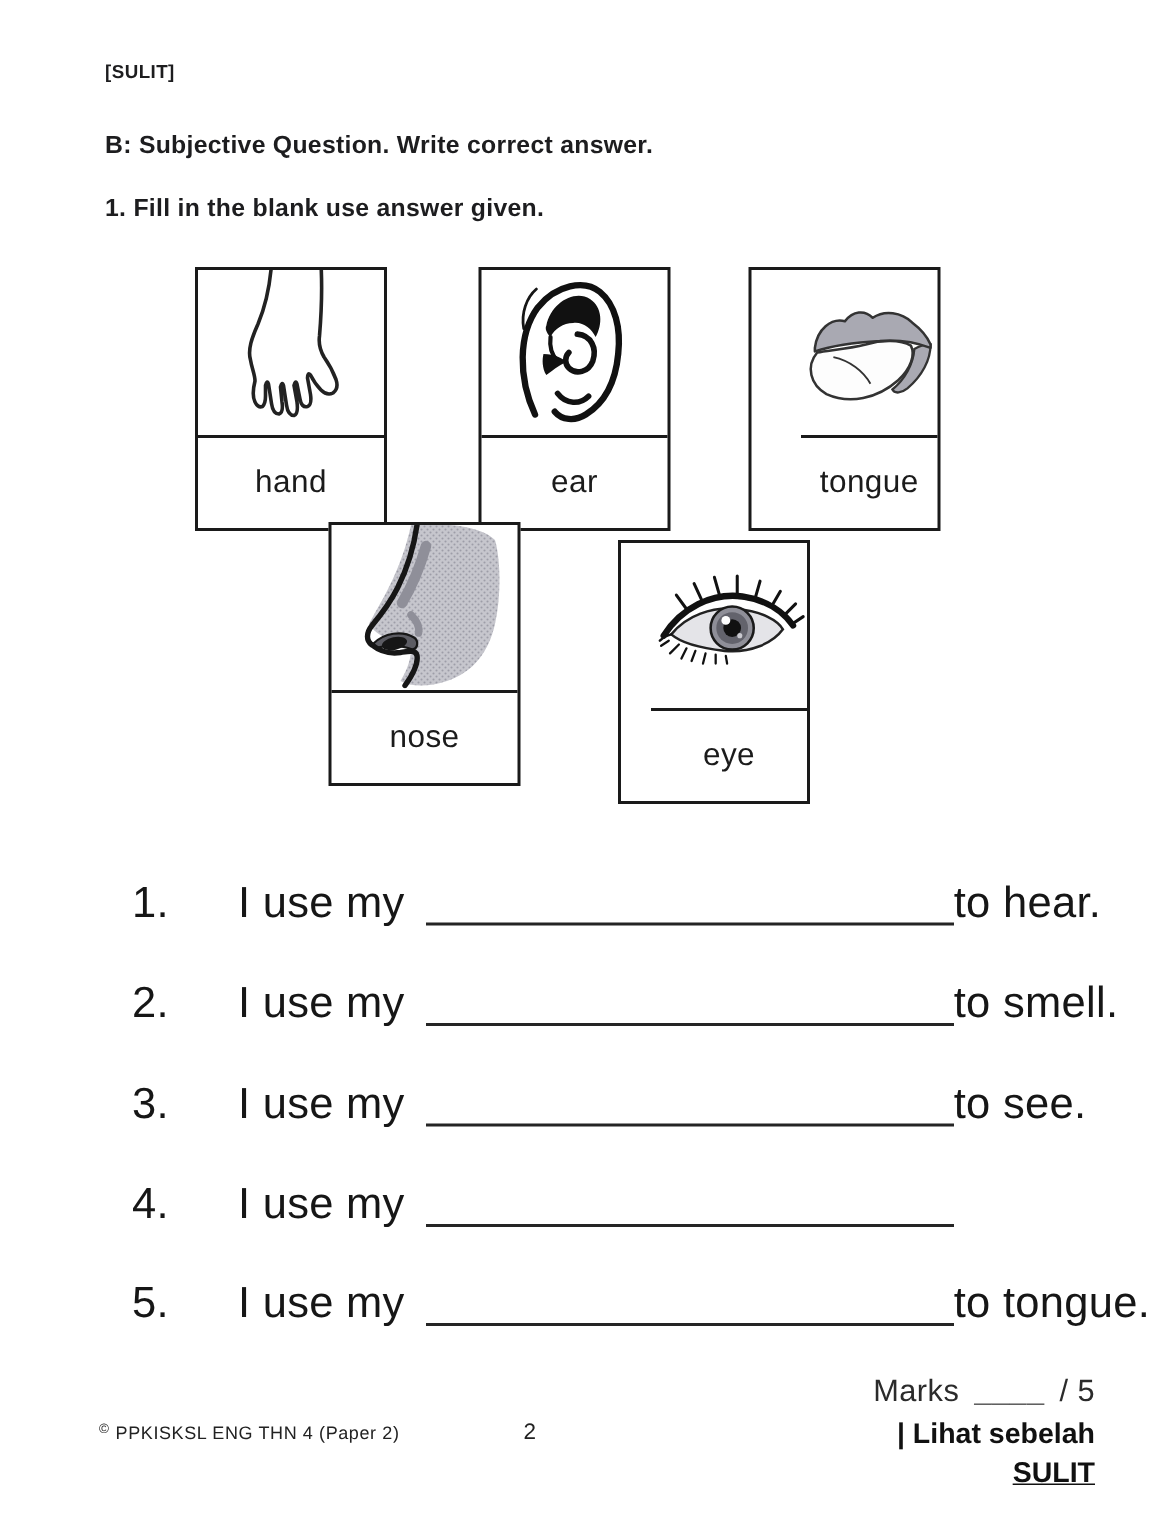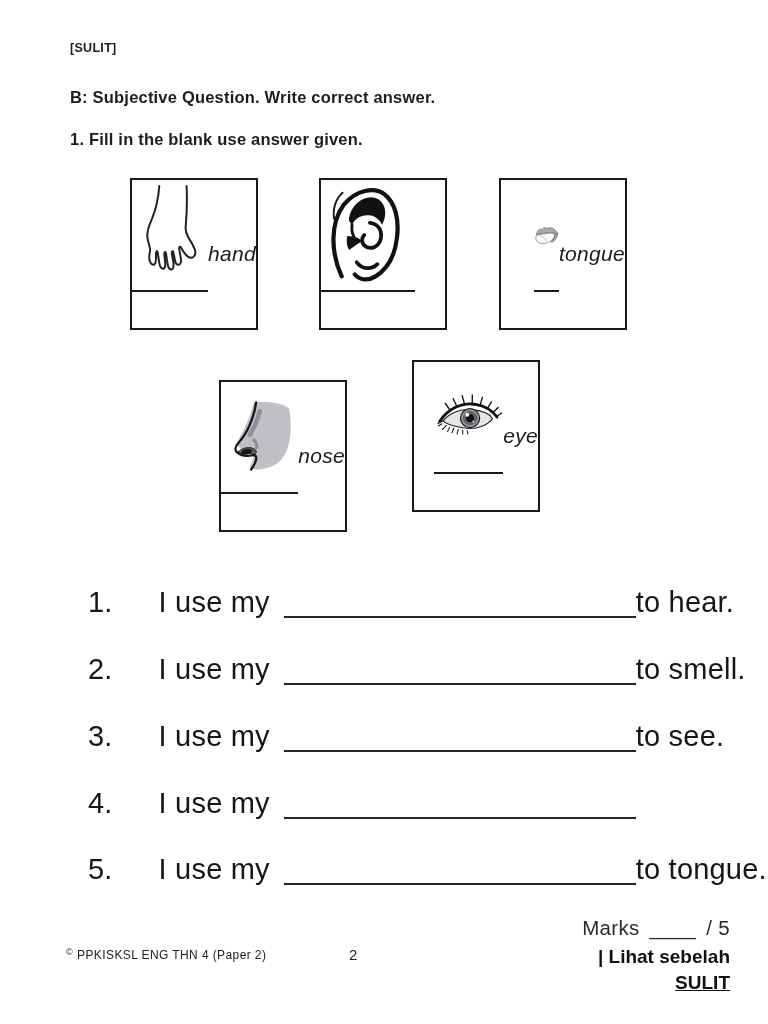--- a/index.html
+++ b/index.html
@@ -5,22 +5,22 @@
   html,body{margin:0;padding:0;background:#ffffff;}
   .page{
     position:relative;width:768px;height:1024px;background:#ffffff;
     font-family:"Liberation Sans", sans-serif;color:#1d1d1f;overflow:hidden;
   }
   .sulit-top{position:absolute;left:70px;top:41px;font-size:12.5px;font-weight:bold;letter-spacing:.3px;}
   .heading{position:absolute;left:70px;top:88px;font-size:16.5px;font-weight:bold;letter-spacing:.2px;}
   .instruction{position:absolute;left:70px;top:130px;font-size:16.5px;font-weight:bold;letter-spacing:.2px;}
 
   .card{
-    position:absolute;width:128px;height:152px;border:2.5px solid #1a1a1a;
-    background:#fff;box-sizing:border-box;display:flex;flex-direction:row;font-style:italic;
+    position:absolute;width:128px;height:176px;border:2.5px solid #1a1a1a;
+    background:#fff;box-sizing:border-box;display:flex;flex-direction:column;
   }
   .card-img{
     height:112px;box-sizing:border-box;border-bottom:2.5px solid #1a1a1a;
     display:flex;justify-content:center;overflow:hidden;
   }
   .card-img.center{align-items:center;}
   .card-img.top{align-items:flex-start;}
   .card-label{
     flex:1;display:flex;align-items:center;justify-content:center;
     font-size:21px;color:#1b1b1b;letter-spacing:.3px;
@@ -32,21 +32,21 @@
   }
   .s-num{display:inline-block;margin-right:10px;}
   .s-prefix{margin-right:14px;margin-left:36px;}
   .s-blank{
     display:inline-block;width:352px;height:2px;
     border-bottom:2.6px solid #252525;transform:translateY(6px);
   }
   .s-suffix{}
 
   .marks{position:absolute;top:916px;right:38px;font-size:20.5px;color:#2b2b2b;letter-spacing:.3px;}
-  .marks .m-blank{margin:0 4px;}
+  .marks .m-blank{margin:0 4px;font-weight:bold;}
 
   .footer-left{position:absolute;left:66px;top:948px;font-size:12px;color:#222;letter-spacing:.4px;}
   .footer-left .sup{font-size:9px;position:relative;top:-4px;margin-right:4px;}
   .footer-page{position:absolute;left:349px;top:946px;font-size:15px;color:#222;}
   .footer-right{position:absolute;right:38px;top:944px;text-align:right;font-size:19px;font-weight:bold;color:#111;line-height:1.35;}
   .footer-right .underl{text-decoration:underline;}
 </style>
 </head>
 <body>
 
@@ -76,36 +76,37 @@
       <svg width="94" height="104" viewBox="0 0 100 110">
         <path d="M14,38 C12,27 16,16 23,10" fill="none" stroke="#161616" stroke-width="2" stroke-linecap="round"></path>
         <path d="M22,99 C10,73 10,42 24,23 C37,7 57,3 68,12 C79,21 83,38 81,56 C79,77 71,91 58,99 C50,104 41,103 36,97" fill="none" stroke="#111111" stroke-width="4.5" stroke-linecap="round"></path>
         <path d="M30,36 C33,20 50,10 61,17 C70,23 70,35 65,44 C62,38 56,33 49,34 C42,34 36,38 33,44 C30,41 29,38 30,36 Z" fill="#111111"></path>
         <path d="M33,44 C32,52 34,57 38,61" fill="none" stroke="#111111" stroke-width="3" stroke-linecap="round"></path>
         <path d="M52,42 C62,43 66,52 63,61 C60,69 51,71 46,66 C43,63 43,58 46,55" fill="none" stroke="#111111" stroke-width="4" stroke-linecap="round"></path>
         <path d="M28,56 C36,56 42,59 44,62 C39,64 33,69 30,71 C27,66 27,60 28,56 Z" fill="#111111"></path>
         <path d="M38,84 C44,92 54,92 60,86" fill="none" stroke="#111111" stroke-width="4" stroke-linecap="round"></path>
       </svg>
     </div>
+    <div class="card-label">ear</div>
   </div>
 
   <div class="card" style="left:499px;top:178px;padding-left:33px;">
     <div class="card-img center">
       <svg width="116" height="96" viewBox="0 0 118 96">
         <path d="M112,41 C112,54 105,68 92,79 C87,83 81,84 79,80 C90,71 97,58 98,45 C103,42 108,41 112,41 Z" fill="#a9a9b2" stroke="#333333" stroke-width="2"></path>
         <path d="M14,48 C4,60 8,76 22,84 C42,93 66,88 84,72 C95,62 99,50 95,42 C86,37 70,37 56,41 C40,45 24,46 14,48 Z" fill="#fdfdfd" stroke="#333333" stroke-width="2.2" stroke-linejoin="round"></path>
         <path d="M28,52 C42,55 54,64 60,75" fill="none" stroke="#333333" stroke-width="1.6"></path>
         <path d="M12,44 C14,28 26,18 38,21 C45,12 55,11 62,18 C72,11 87,13 96,22 C104,28 109,34 112,41 L112,44
                  C96,38 80,37 68,38 C50,39 30,41 12,47 Z" fill="#a9a9b2" stroke="#333333" stroke-width="2.2" stroke-linejoin="round"></path>
       </svg>
     </div>
     <div class="card-label">tongue</div>
   </div>
 
-  <div class="card" style="left:219px;top:380px;">
+  <div class="card" style="left:219px;top:348px;">
     <div class="card-img top">
       <svg width="123" height="109" viewBox="0 0 123 109">
         <defs>
           <pattern id="noseDots" width="4" height="4" patternUnits="userSpaceOnUse">
             <rect width="4" height="4" fill="#c6c6cd"></rect>
             <circle cx="1" cy="1" r="0.7" fill="#9d9da8"></circle>
             <circle cx="3" cy="3" r="0.7" fill="#9d9da8"></circle>
           </pattern>
         </defs>
         <path d="M52,0 C49,14 44,28 37,42 C32,52 27,60 24,66 C28,72 34,76 42,77 C48,78 52,80 52,85

